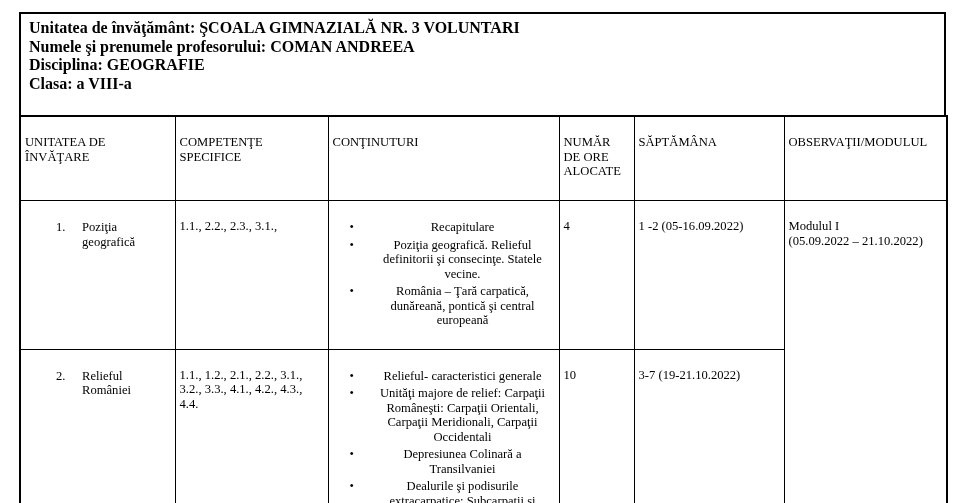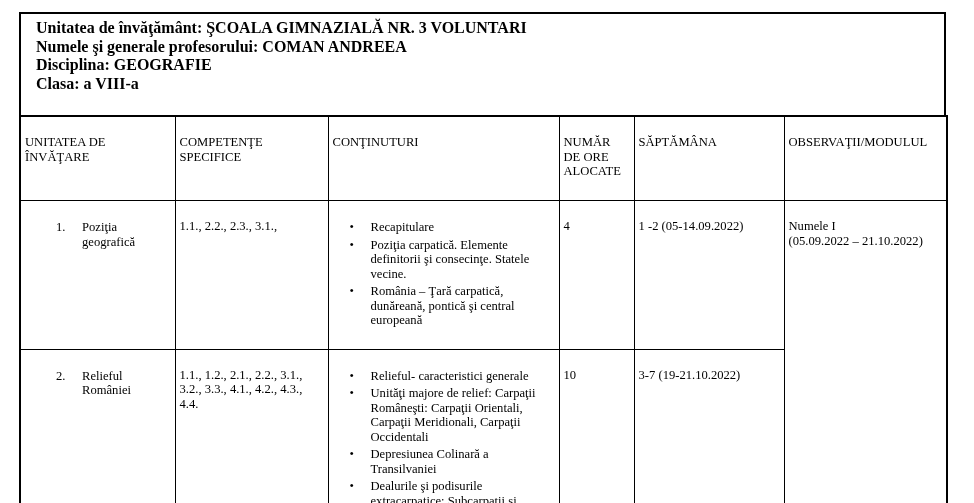--- a/index.html
+++ b/index.html
@@ -14,21 +14,21 @@
     position:absolute;
     left:19px; top:12px;
     width:927px;
   }
   
   .header-block{
     box-sizing:border-box;
     width:927px; height:103px;
     border:2px solid #000;
     border-bottom:none;
-    padding:5px 0 0 15px;
+    padding:5px 0 0 8px;
     font-weight:bold;
     font-size:16px;
     line-height:18.5px;
   }
   
   table.plan{
     width:927px;
     border-collapse:collapse;
     table-layout:fixed;
     border:2px solid #000;
@@ -52,20 +52,21 @@
   tr.row-1 > td{ height:106px; }
   tr.row-2 > td{ height:183px; }
   
   .unit{ display:flex; padding-top:1px; }
   .unit .num{ margin-left:31px; width:26px; flex:0 0 26px; }
   .unit .unit-text{ flex:1 1 auto; }
   
   ul.contents{
     margin:1px 0 0 0; padding:0;
     list-style:none;
+    text-align:center;
   }
   ul.contents li{
     position:relative;
     padding-left:38px;
     margin-bottom:3px;
   }
   ul.contents li::before{
     content:"\2022";
     position:absolute;
     left:17px; top:0;
@@ -91,21 +92,21 @@
     margin-top:28px;
   }
 </style>
 </head>
 <body>
 
 <div class="doc">
 
   <div class="header-block">
     <div>Unitatea de învăţământ: ŞCOALA GIMNAZIALĂ NR. 3 VOLUNTARI</div>
-    <div>Numele şi generale profesorului: COMAN ANDREEA</div>
+    <div>Numele şi prenumele profesorului: COMAN ANDREEA</div>
     <div>Disciplina: GEOGRAFIE</div>
     <div>Clasa: a VIII-a</div>
   </div>
 
   <table class="plan">
     <colgroup>
       <col style="width:155px">
       <col style="width:153px">
       <col style="width:231px">
       <col style="width:75px">
@@ -127,28 +128,28 @@
       <td>
         <div class="unit">
           <span class="num">1.</span>
           <div class="unit-text">Poziţia geografică</div>
         </div>
       </td>
       <td>1.1., 2.2., 2.3., 3.1.,</td>
       <td>
         <ul class="contents">
           <li>Recapitulare</li>
-          <li>Poziţia carpatică. Elemente definitorii şi consecinţe. Statele vecine.</li>
+          <li>Poziţia geografică. Relieful definitorii şi consecinţe. Statele vecine.</li>
           <li>România – Ţară carpatică, dunăreană, pontică şi central europeană</li>
         </ul>
       </td>
       <td>4</td>
-      <td>1 -2 (05-14.09.2022)</td>
+      <td>1 -2 (05-16.09.2022)</td>
       <td class="module-cell" rowspan="2">
-        <div>Numele I</div>
+        <div>Modulul I</div>
         <div>(05.09.2022 – 21.10.2022)</div>
       </td>
     </tr>
 
     <tr class="row-2">
       <td>
         <div class="unit">
           <span class="num">2.</span>
           <div class="unit-text">Relieful României</div>
         </div>

